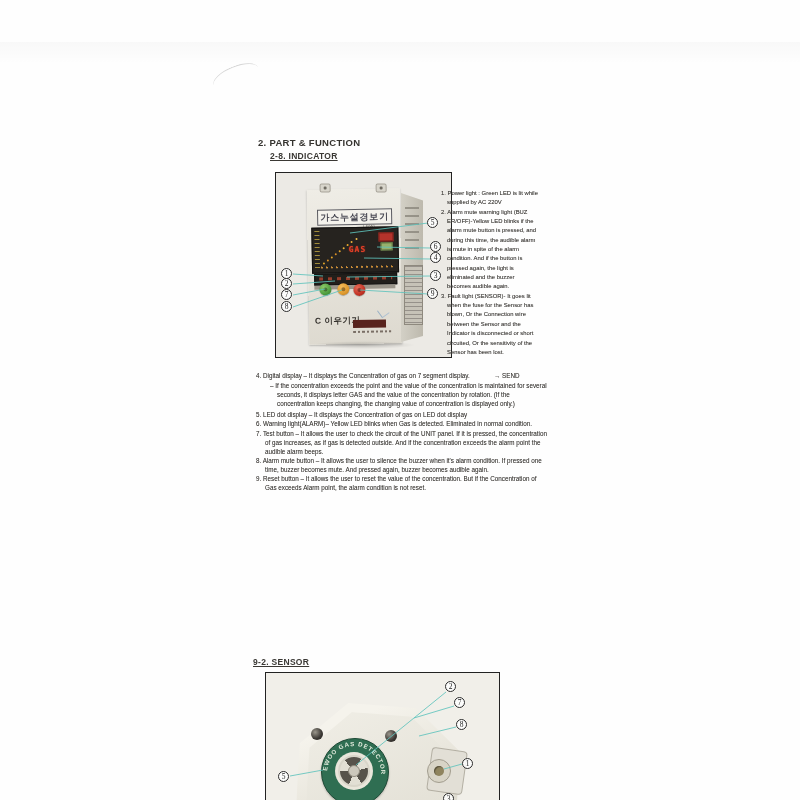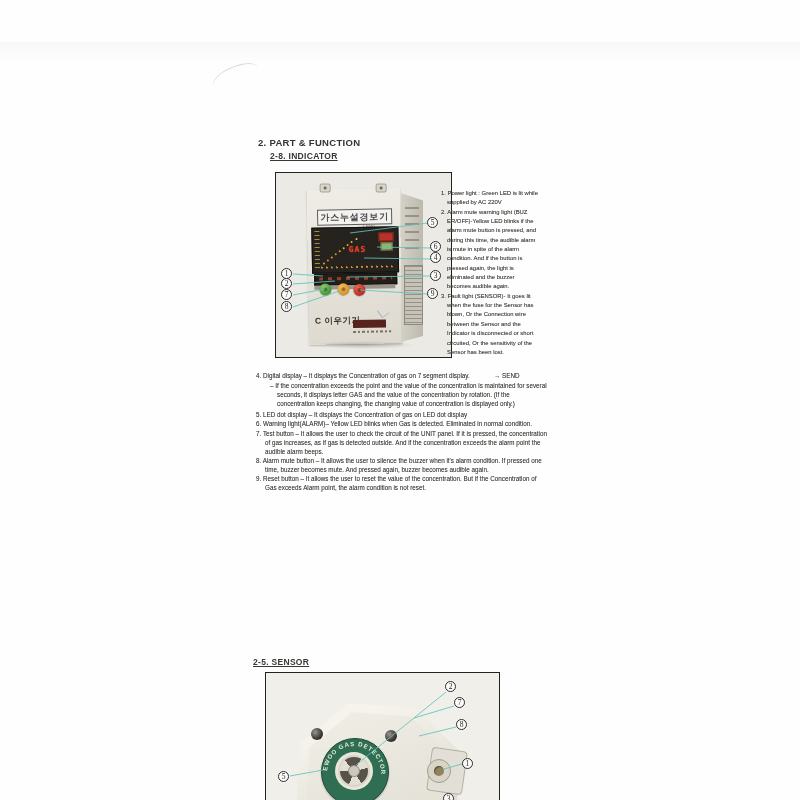--- a/index.html
+++ b/index.html
@@ -212,21 +212,21 @@
     <div class="fn-item">
       <span>8.</span>
       <span>Alarm mute button – It allows the user to silence the buzzer when it's alarm condition. If pressed one time, buzzer becomes mute. And pressed again, buzzer becomes audible again.</span>
     </div>
     <div class="fn-item">
       <span>9.</span>
       <span>Reset button – It allows the user to reset the value of the concentration. But if the Concentration of Gas exceeds Alarm point, the alarm condition is not reset.</span>
     </div>
   </div>
 
-  <div class="abs h-sub h-sub2">2-5. SENSOR</div>
+  <div class="abs h-sub h-sub2">9-2. SENSOR</div>
 
   <div class="abs frame frame2">
 
     <div class="abs octa">
       <div class="abs octa-bevel"></div>
     </div>
     <div class="abs screw" style="left:45px;top:55px"></div>
     <div class="abs screw" style="left:119px;top:57px"></div>
     <div class="abs ring"></div>
     <div class="abs ring-inner"></div>

